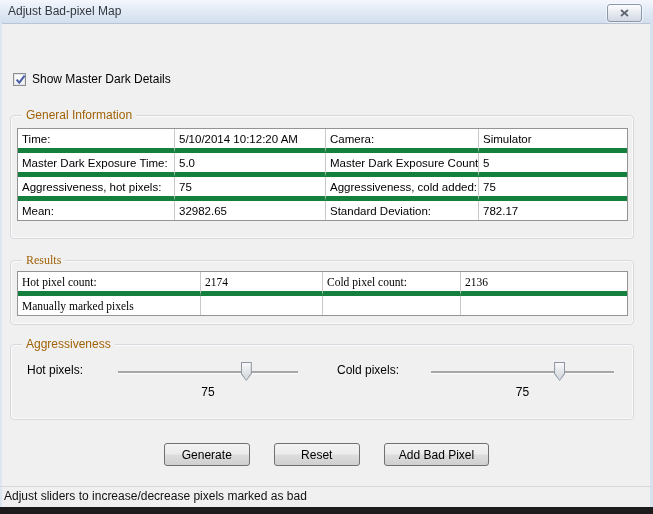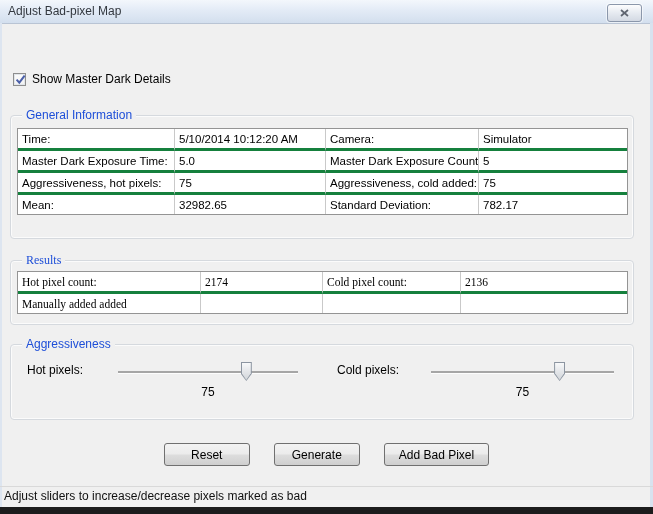--- a/index.html
+++ b/index.html
@@ -45,35 +45,35 @@
   .win-checkbox svg{position:absolute;left:0;top:-1px;display:none;}
   .win-checkbox.checked svg{display:block;}
   
   .groupbox{
     position:absolute;left:10px;width:624px;box-sizing:border-box;
     border:1px solid #d5d9de;border-radius:4px;
     box-shadow:inset 0 0 0 1px rgba(255,255,255,.7);
   }
   .gb-label{
     position:absolute;top:-8px;left:11px;background:#f0f0f0;
-    padding:0 4px;line-height:15px;color:#1d4ed8;
+    padding:0 4px;line-height:15px;color:#a16207;
   }
   .gb-general{top:115px;height:124px;}
   .gb-results{top:260px;height:65px;font-family:Liberation Serif, serif;}
   .gb-aggr{top:344px;height:76px;}
   
   .info-table{
     position:absolute;left:6px;border-collapse:separate;border-spacing:0;
     width:611px;background:#fff;border:1px solid #949494;
     table-layout:fixed;
   }
   .gb-general .info-table{top:12px;}
   .gb-results .info-table{top:10px;}
   .info-table td{
-    border-right:1px solid #c9c9c9;border-bottom:3px solid #15803d;
+    border-right:1px solid #c9c9c9;border-bottom:5px solid #15803d;
     height:19px;padding:0 0 0 4px;font-size:11.5px;
     white-space:nowrap;overflow:hidden;background:#fff;
   }
   .info-table tr td:last-child{border-right:none;}
   .info-table tr:last-child td{border-bottom:none;}
   
   .slider-label{position:absolute;top:18px;line-height:14px;}
   .slider-label.hot{left:16px;}
   .slider-label.cold{left:326px;}
   .slider{position:absolute;top:17px;height:20px;}
@@ -188,21 +188,21 @@
           <col>
         </colgroup>
       <tbody>
           <tr>
         <td>Hot pixel count:</td>
         <td>2174</td>
         <td>Cold pixel count:</td>
         <td>2136</td>
       </tr>
       <tr>
-        <td>Manually added added</td>
+        <td>Manually marked pixels</td>
         <td></td>
         <td></td>
         <td></td>
       </tr>
     </tbody>
       </table>
   </div>
 
   <div class="groupbox gb-aggr">
     <div class="gb-label">Aggressiveness</div>
@@ -220,22 +220,22 @@
     <div class="slider cold">
       <div class="slider-track"></div>
       <div class="slider-thumb" style="left: 70%;">
         <div class="thumb-fill"></div>
       </div>
     </div>
     <div class="slider-value cold">75</div>
   </div>
 
   <div class="button-row">
+    <button class="win-button">Generate</button>
     <button class="win-button">Reset</button>
-    <button class="win-button">Generate</button>
     <button class="win-button">Add Bad Pixel</button>
   </div>
 
   <div class="status-sep"></div>
   <div class="status-text">Adjust sliders to increase/decrease pixels marked as bad</div>
   <div class="bottom-edge"></div>
 
 </div>
 
 </body></html>

